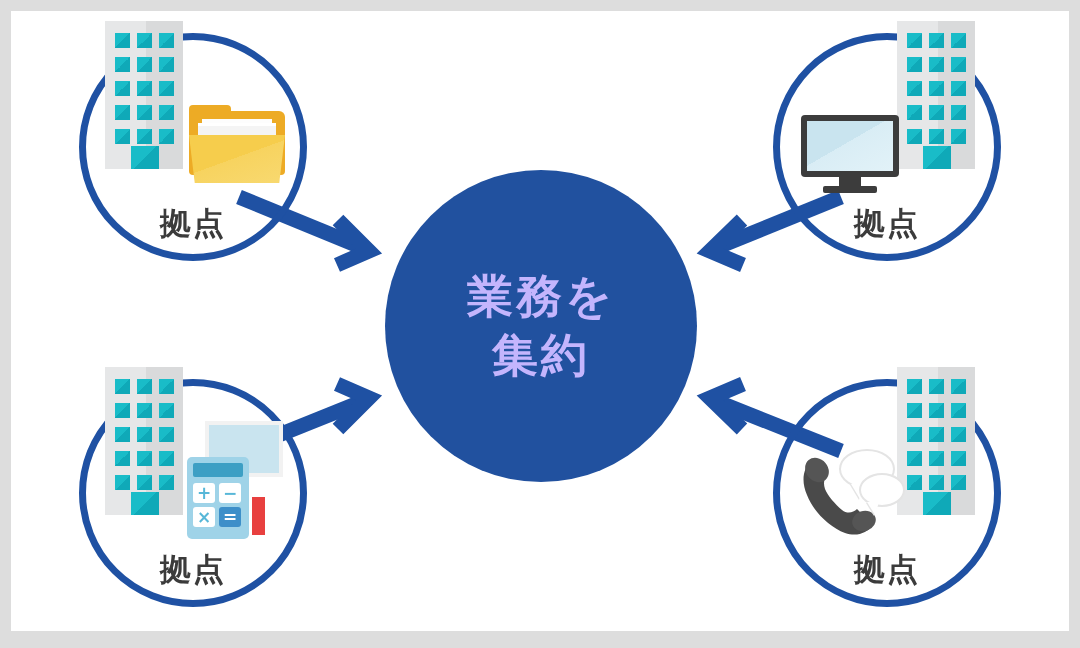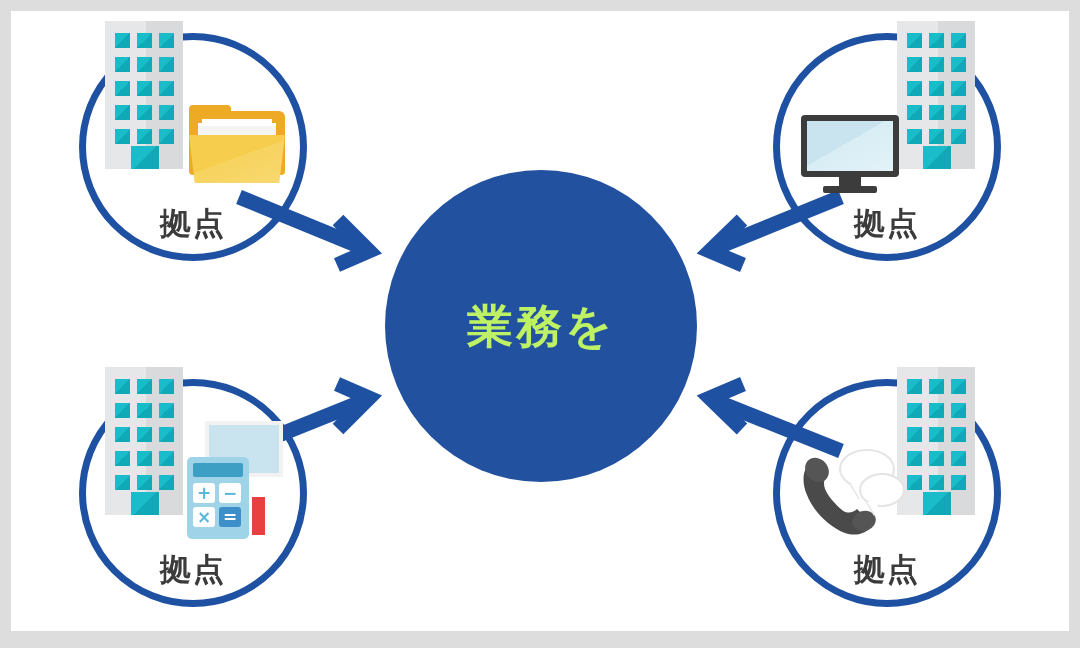--- a/index.html
+++ b/index.html
@@ -242,21 +242,21 @@
     width: 312px;
     height: 312px;
     border-radius: 50%;
     background: #21519f;
     display: flex;
     flex-direction: column;
     align-items: center;
     justify-content: center;
   }
   .hub-line {
-    color: #bef264;
+    color: #c4b5fd;
     font-size: 46px;
     font-weight: 700;
     line-height: 1.28;
     letter-spacing: 3px;
     text-align: center;
   }
 </style>
 </head>
 <body>
 
@@ -427,16 +427,17 @@
         </svg>
         <div class="bubble bubble-big"></div>
         <div class="bubble bubble-small"></div>
       </div>
 
       <div class="site-label">拠点</div>
     </div>
 
     <div id="center-hub">
       <div class="hub-line">業務を</div>
+      <div class="hub-line">集約</div>
     </div>
 
   </div>
 </div>
 
 </body></html>

